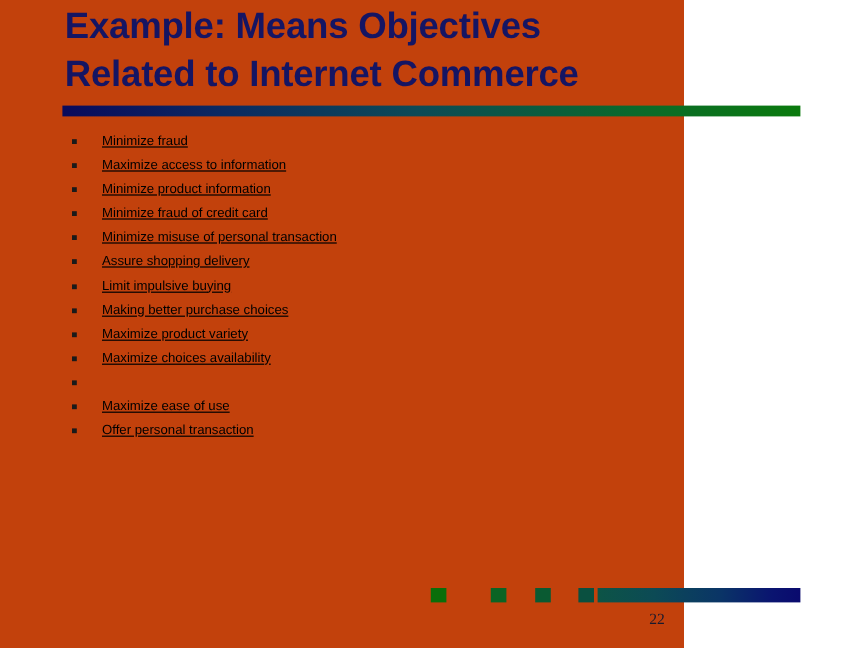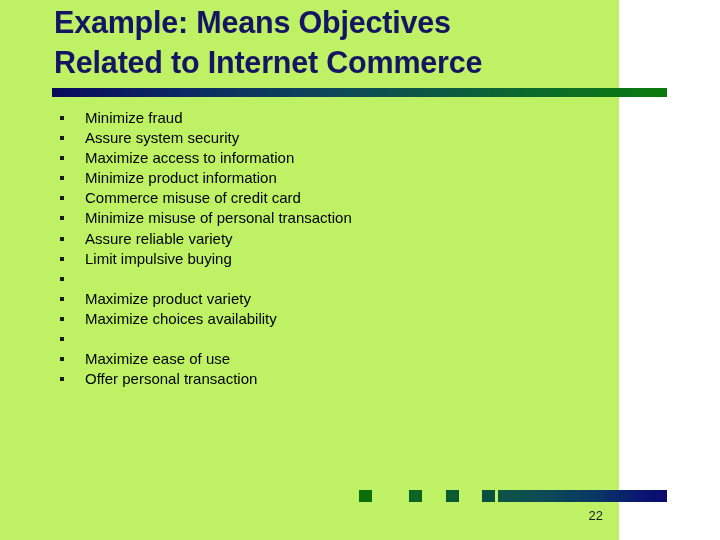--- a/index.html
+++ b/index.html
@@ -8,23 +8,23 @@
   }
   body {
     width: 720px;
     height: 540px;
     background: #ffffff;
     font-family: "Liberation Sans", sans-serif;
     overflow: hidden;
   }
   .slide {
     position: relative;
-    width: 619px;
+    width: 570px;
     height: 540px;
-    background: #bef264;
+    background: #c2410c;
   }
 
   
   .title-block {
     position: absolute;
     left: 54px;
     top: 2px;
     width: 614px;
   }
   .slide-title {
@@ -52,24 +52,25 @@
     top: 108px;
     width: 600px;
     margin: 0;
     padding: 0;
     list-style: none;
   }
   .bullet-item {
     position: relative;
     height: 20.1px;
     line-height: 20.1px;
-    font-size: 15px;
+    font-size: 11px;
     color: #000000;
     padding-left: 27px;
     white-space: nowrap;
+    text-decoration: underline;
   }
   .bullet-marker {
     position: absolute;
     left: 2px;
     top: 8px;
     width: 4px;
     height: 4px;
     background: #1a1a1a;
   }
 
@@ -95,44 +96,44 @@
     background: linear-gradient(to right, #0d5446 0%, #0c4a55 28%, #0a3566 60%, #0a1470 86%, #0a0a6e 100%);
   }
   .page-number {
     position: absolute;
     right: 16px;
     top: 508px;
     font-size: 13px;
     line-height: 16px;
     color: #1a1a2e;
     text-align: right;
+    font-family: Liberation Serif, serif;
   }
 </style>
 </head>
 <body>
 
 <div class="slide">
 
   <div class="title-block">
     <h1 class="slide-title">Example: Means Objectives
 Related to Internet Commerce</h1>
   </div>
 
   <div class="title-rule"></div>
 
   <ul class="bullet-list">
       <li class="bullet-item"><span class="bullet-marker"></span><span>Minimize fraud</span></li>
-      <li class="bullet-item"><span class="bullet-marker"></span><span>Assure system security</span></li>
       <li class="bullet-item"><span class="bullet-marker"></span><span>Maximize access to information</span></li>
       <li class="bullet-item"><span class="bullet-marker"></span><span>Minimize product information</span></li>
-      <li class="bullet-item"><span class="bullet-marker"></span><span>Commerce misuse of credit card</span></li>
+      <li class="bullet-item"><span class="bullet-marker"></span><span>Minimize fraud of credit card</span></li>
       <li class="bullet-item"><span class="bullet-marker"></span><span>Minimize misuse of personal transaction</span></li>
-      <li class="bullet-item"><span class="bullet-marker"></span><span>Assure reliable variety</span></li>
+      <li class="bullet-item"><span class="bullet-marker"></span><span>Assure shopping delivery</span></li>
       <li class="bullet-item"><span class="bullet-marker"></span><span>Limit impulsive buying</span></li>
-      <li class="bullet-item"><span class="bullet-marker"></span></li>
+      <li class="bullet-item"><span class="bullet-marker"></span><span>Making better purchase choices</span></li>
       <li class="bullet-item"><span class="bullet-marker"></span><span>Maximize product variety</span></li>
       <li class="bullet-item"><span class="bullet-marker"></span><span>Maximize choices availability</span></li>
       <li class="bullet-item"><span class="bullet-marker"></span></li>
       <li class="bullet-item"><span class="bullet-marker"></span><span>Maximize ease of use</span></li>
       <li class="bullet-item"><span class="bullet-marker"></span><span>Offer personal transaction</span></li>
     </ul>
 
   <div class="footer-squares">
       <span class="footer-square" style="left: 359px; background: rgb(10, 110, 10);"></span>
       <span class="footer-square" style="left: 409px; background: rgb(11, 100, 36);"></span>

